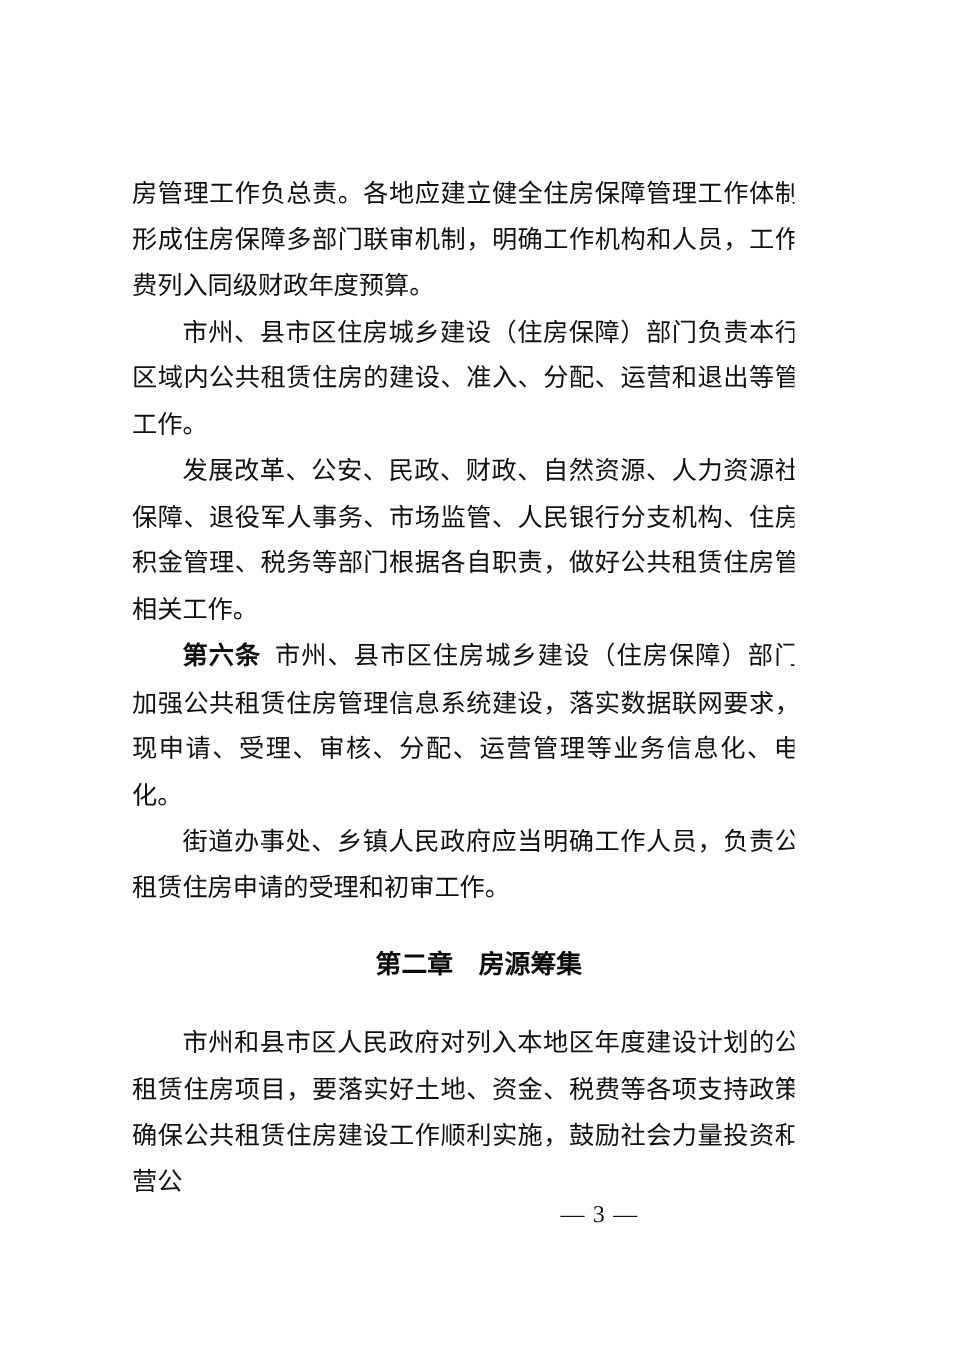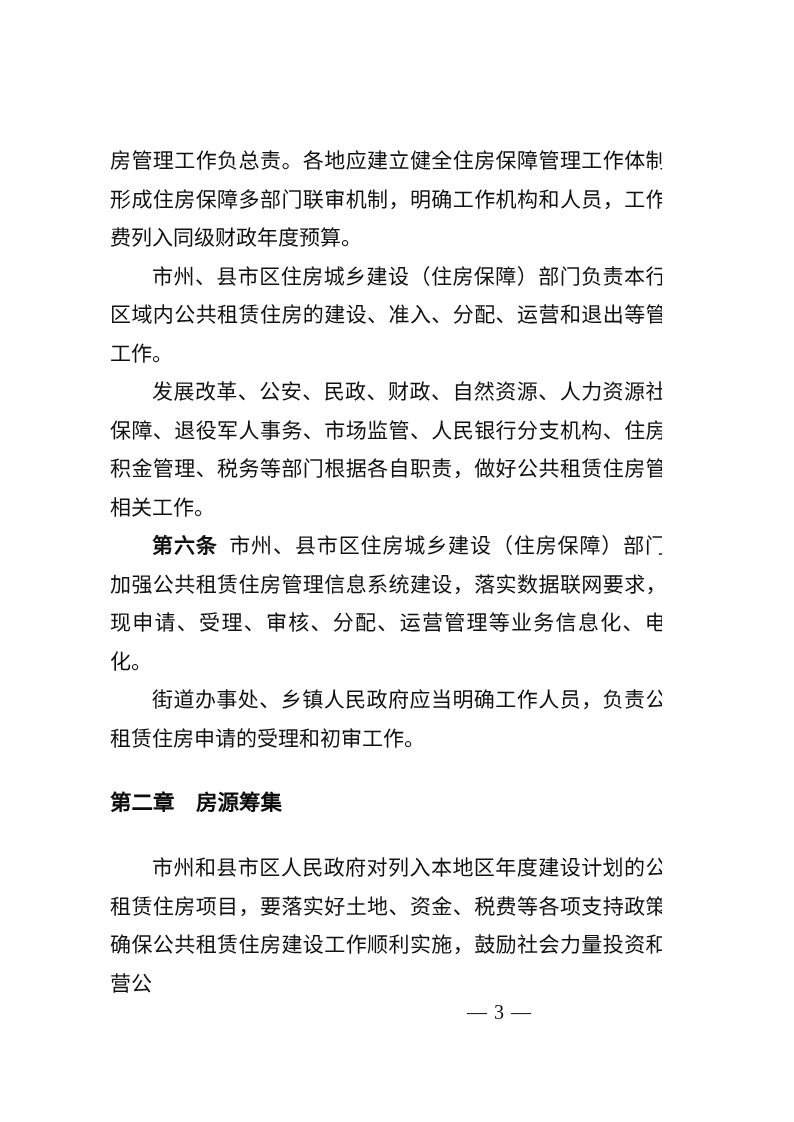--- a/index.html
+++ b/index.html
@@ -39,20 +39,21 @@
     font-family: "Liberation Sans", "DejaVu Sans", sans-serif;
     font-weight: 700;
     margin-right: 0.55em;
   }
   .chapter-heading {
     margin: 26px 0 27px 0;
     font-family: "Liberation Sans", "DejaVu Sans", sans-serif;
     font-size: 21.5px;
     font-weight: 700;
     line-height: 38px;
+    text-align: center;
     color: #0d0d0d;
   }
   .page-number {
     position: absolute;
     top: 998px;
     right: 130px;
     font-size: 20px;
     line-height: 28px;
     letter-spacing: 1px;
     color: #111111;

